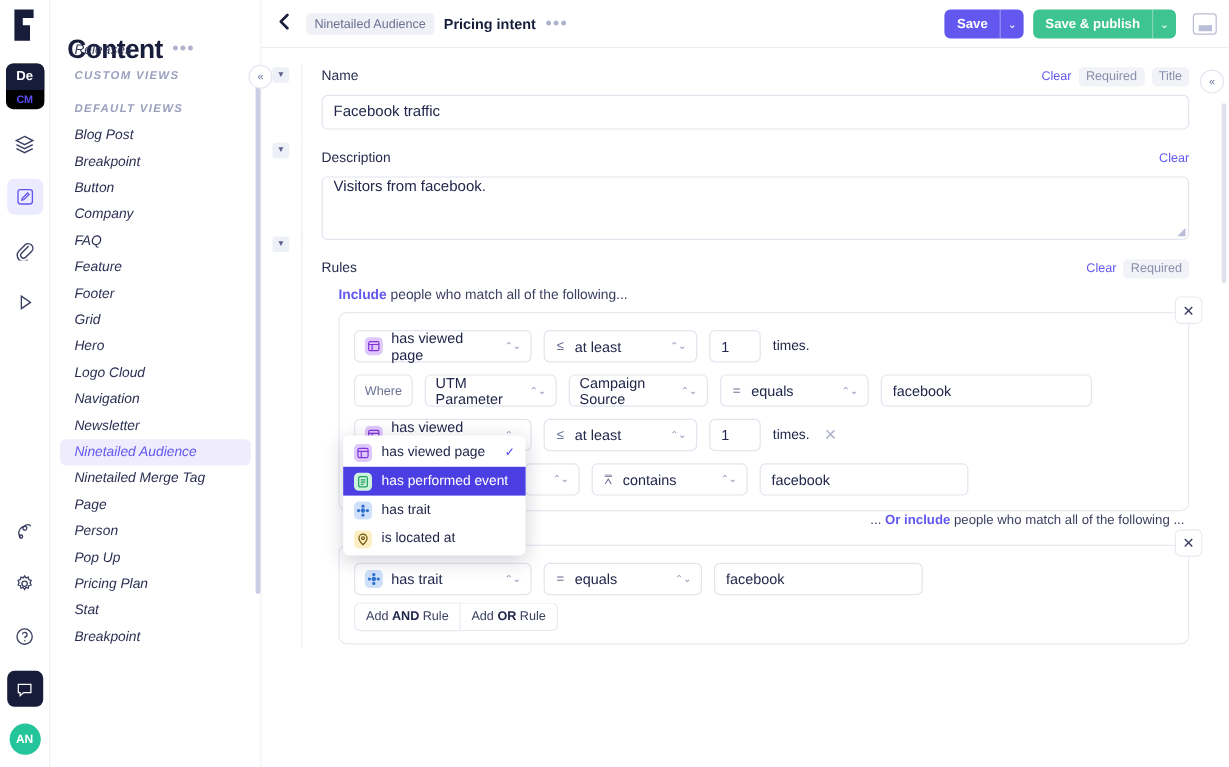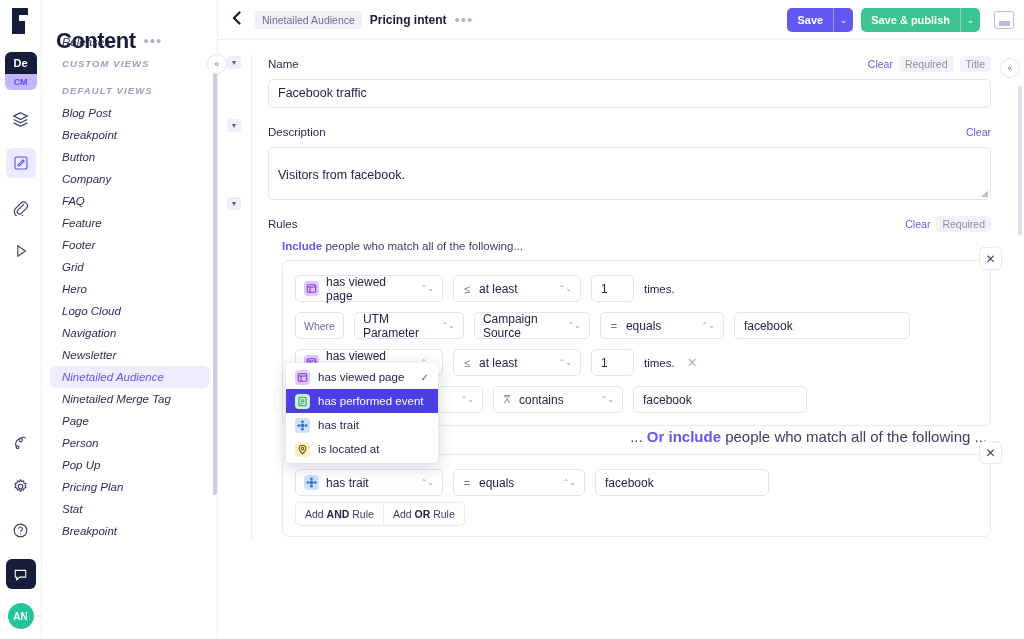--- a/index.html
+++ b/index.html
@@ -24,21 +24,21 @@
     width: 30px; height: 30px; margin-bottom: 14px;
     display: flex; align-items: center; justify-content: center;
     border-radius: 6px; color: #3b4063; cursor: pointer;
   }
   .rail-btn.active-light { background: #eceafe; }
   .rail-btn.dark { background: #171c3a; color: #fff; }
   .rail-spacer { flex: 1 1 auto; }
   .cm-badge {
     width: 32px; height: 38px; margin-bottom: 14px;
     display: flex; flex-direction: column; align-items: center;
-    border-radius: 6px; background: #c4b5fd; overflow: hidden; cursor: pointer;
+    border-radius: 6px; background: #000000; overflow: hidden; cursor: pointer;
   }
   .cm-badge .de {
     width: 32px; height: 22px; background: #171c3a; color: #fff;
     font-size: 11px; font-weight: bold; display: flex;
     align-items: center; justify-content: center; border-radius: 5px 5px 0 0;
   }
   .cm-badge .cm {
     font-size: 9px; color: #5b4df0; font-weight: bold;
     line-height: 16px; letter-spacing: -0.2px;
   }
@@ -122,21 +122,21 @@
   .field-head { display: flex; align-items: center; height: 20px; }
   .field-label { font-size: 11.5px; color: #272c4d; }
   .field-head .sp { flex: 1 1 auto; }
   .lnk { font-size: 10.5px; color: #6257ef; cursor: pointer; margin-left: 10px; }
   .tag {
     font-size: 10.5px; color: #8a90ac; background: #f2f3f8;
     padding: 2px 6px; border-radius: 4px; margin-left: 6px; cursor: pointer;
   }
   .txtbox {
     border: 1px solid #e3e5ee; border-radius: 5px; background: #fff;
-    font-size: 12.5px; color: #21264a; padding: 20px 9px; margin-top: 5px;
+    font-size: 12.5px; color: #21264a; padding: 0 9px; margin-top: 5px;
   }
   .txtbox.one { height: 29px; padding: 6px 9px; }
   .txtbox.multi { height: 53px; position: relative; }
   .resize-grip {
     position: absolute; right: 2px; bottom: 1px; color: #b9bdd8; font-size: 9px;
   }
 
   
   .rules-intro { font-size: 11.5px; color: #3a3f60; padding: 6px 0 8px 14px; }
   .rules-intro b { color: #6257ef; }
@@ -189,21 +189,21 @@
   }
   .dd-item {
     display: flex; align-items: center; gap: 8px; height: 24px;
     padding: 0 9px; font-size: 11.5px; color: #21264a; cursor: pointer;
   }
   .dd-item.hl { background: #4b3fe4; color: #fff; }
   .dd-check { margin-left: auto; color: #4b3fe4; font-size: 10px; }
 
   .or-line { position: relative; height: 22px; margin-left: 14px; }
   .or-text {
-    position: absolute; right: 4px; top: 2px; font-size: 15px; color: #3a3f60; background: #fff;
+    position: absolute; right: 4px; top: 2px; font-size: 11px; color: #3a3f60; background: #fff;
   }
   .or-text b { color: #6257ef; }
 
   .addrow { display: flex; margin-top: 4px; position: relative; }
   .addbtn {
     border: 1px solid #e8eaf2; background: #fff; font-size: 10.5px; color: #3a3f60;
     padding: 5px 9px; cursor: pointer;
   }
   .addbtn:first-child { border-radius: 5px 0 0 5px; }
   .addbtn:last-child { border-radius: 0 5px 5px 0; border-left: none; }

